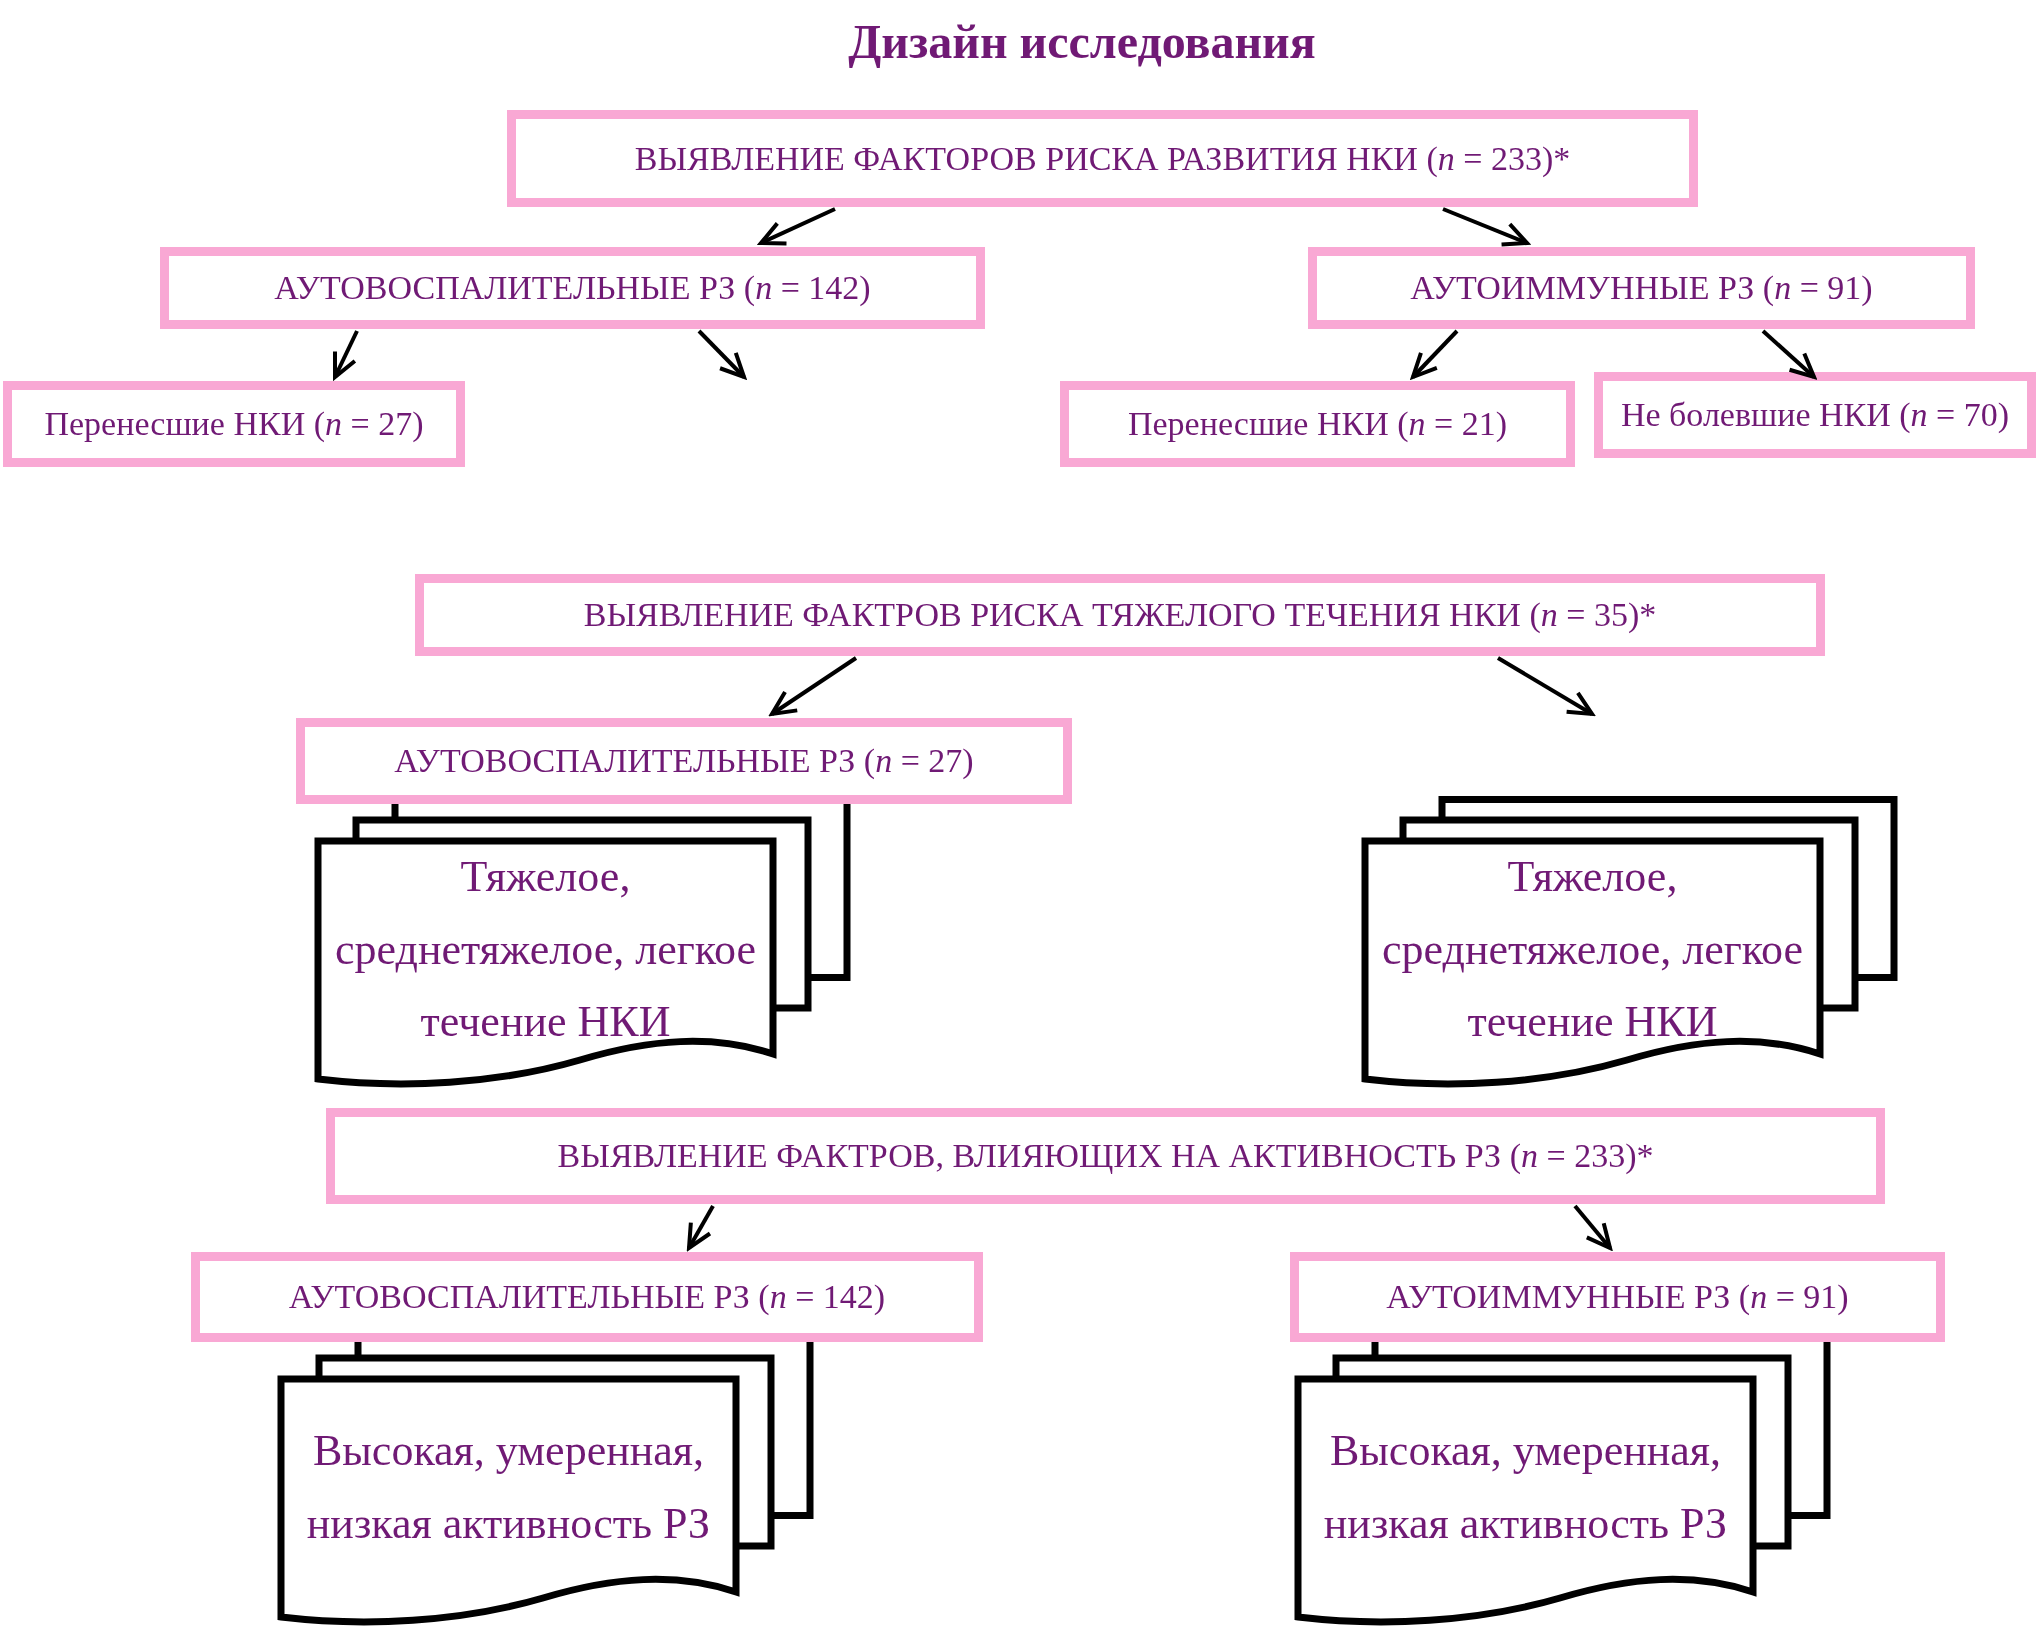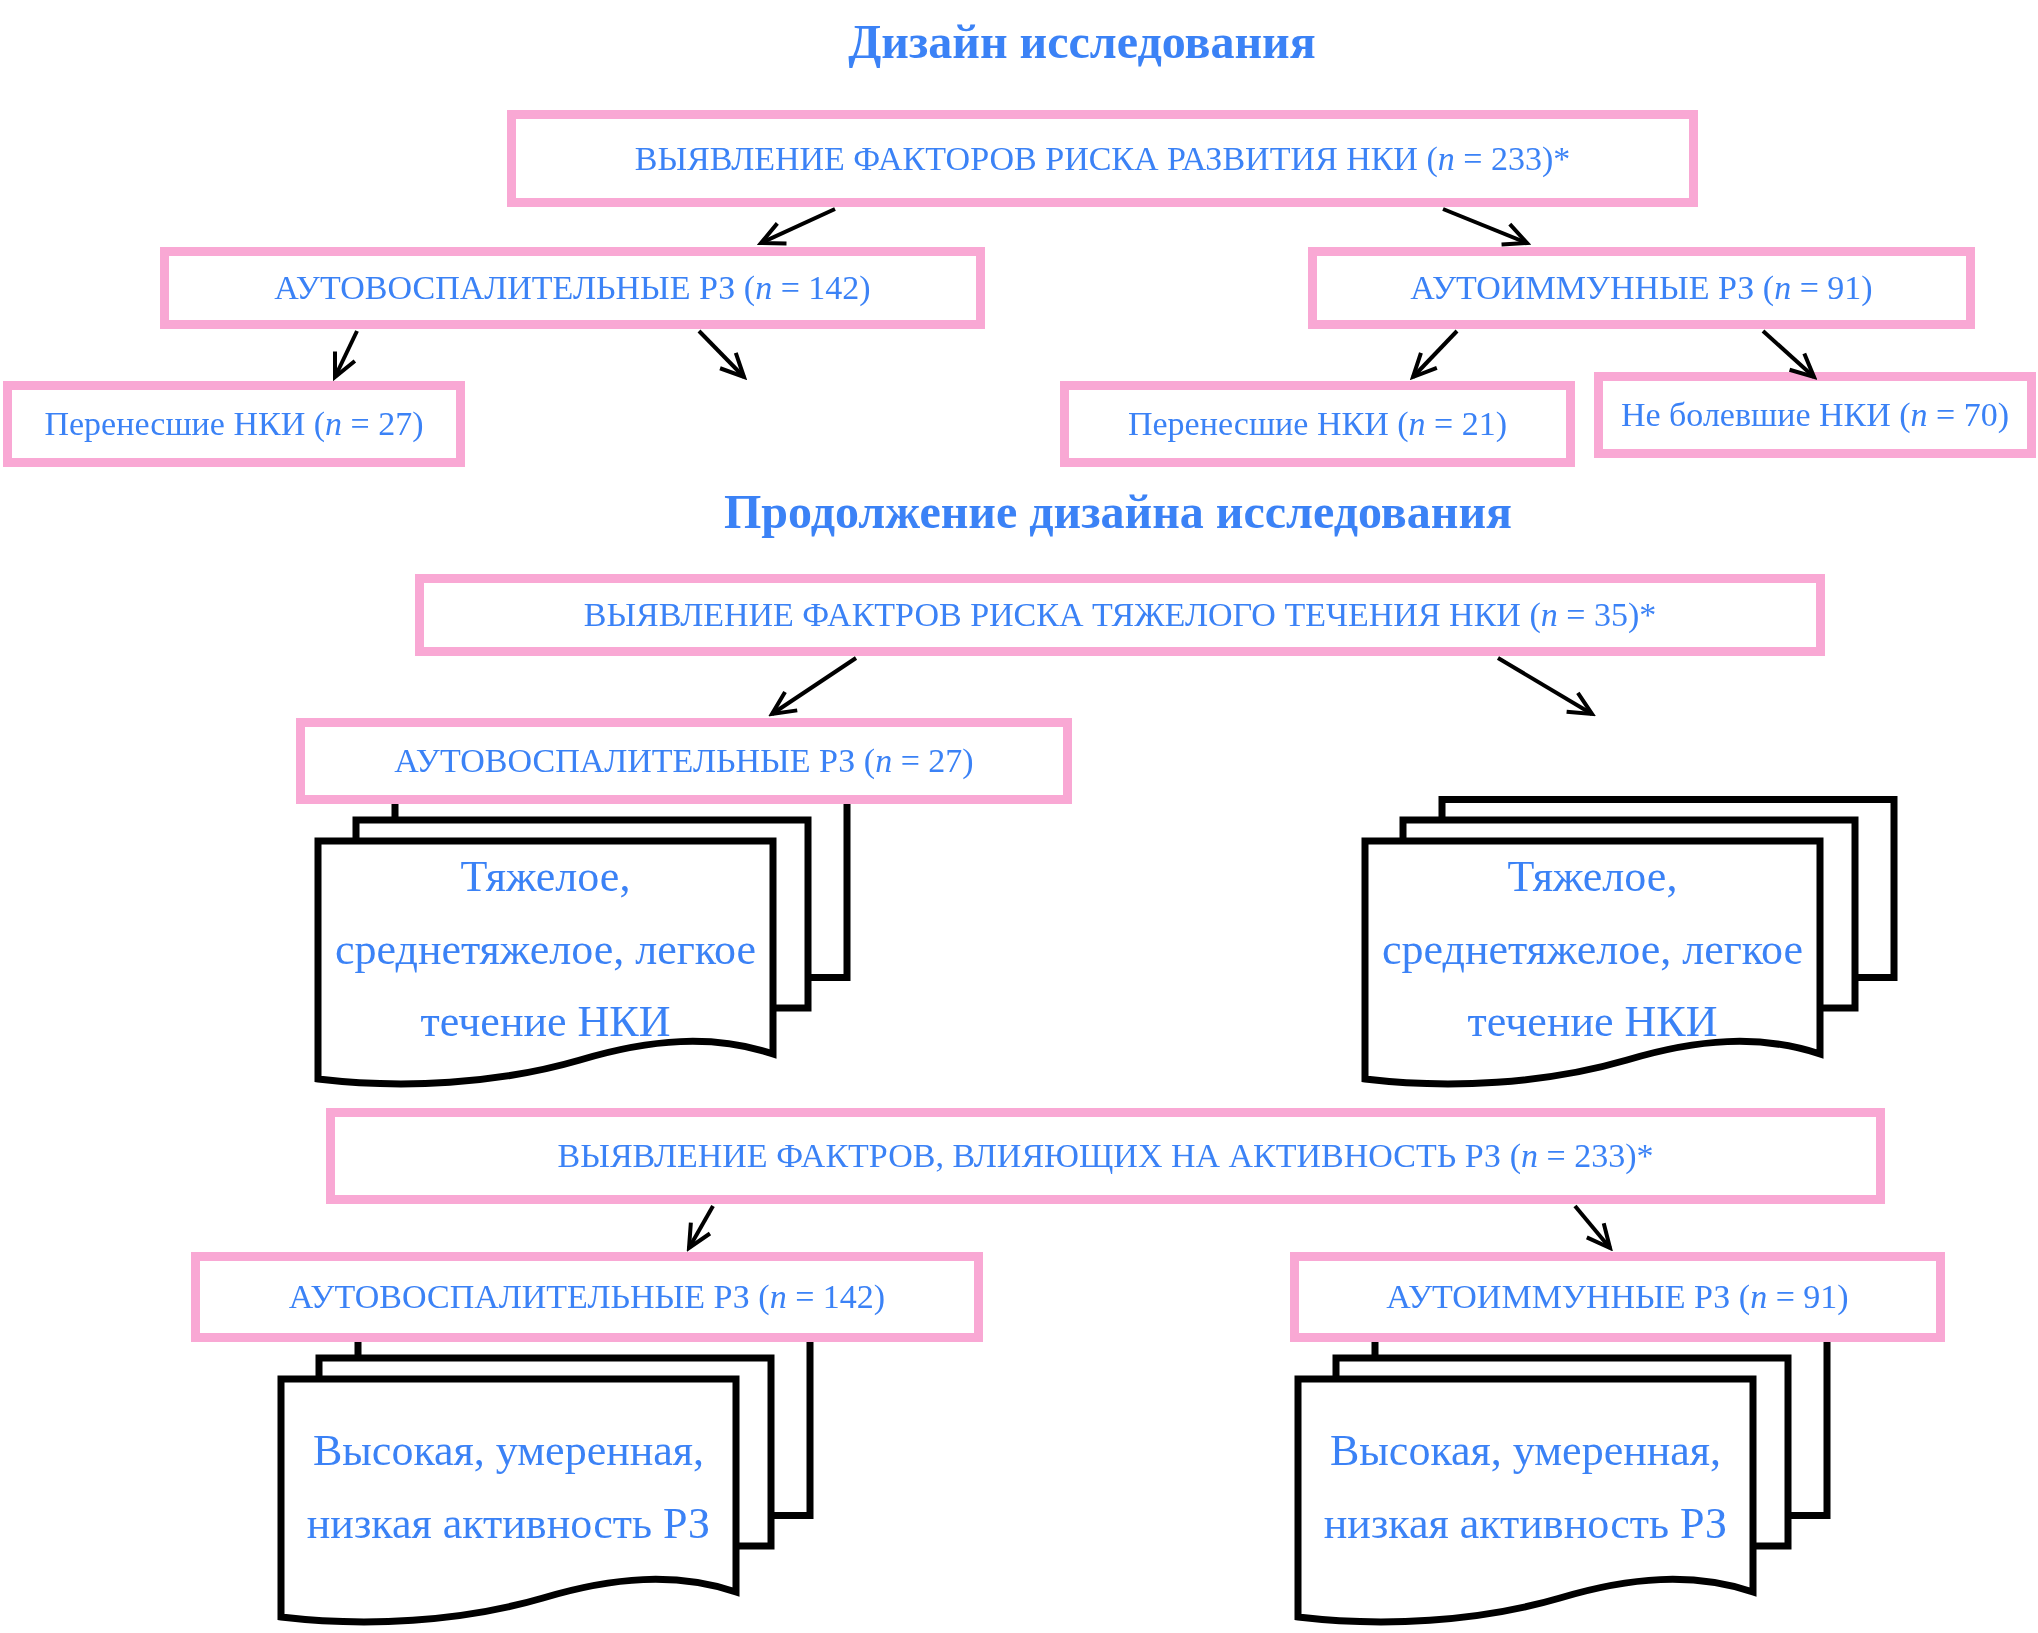--- a/index.html
+++ b/index.html
@@ -7,21 +7,21 @@
     padding: 0;
     background: #ffffff;
   }
   #canvas {
     position: relative;
     width: 2038px;
     height: 1633px;
     background: #ffffff;
     overflow: hidden;
     font-family: "Liberation Serif", "DejaVu Serif", serif;
-    color: #3b82f6;
+    color: #701a75;
   }
   .title {
     position: absolute;
     transform: translateX(-50%);
     white-space: nowrap;
     font-weight: bold;
     font-size: 48px;
     line-height: 1.1;
     z-index: 4;
   }
@@ -72,21 +72,20 @@
     left: 0; top: 0;
     z-index: 3;
   }
 </style>
 </head>
 <body>
 
 <div id="canvas">
 
   <div class="title" style="left:1082px; top:16px;">Дизайн исследования</div>
-  <div class="title" style="left:1118px; top:486px;">Продолжение дизайна исследования</div>
 
   <div class="stack" style="left:314px; top:796px;">
     <svg width="540" height="300">
       <rect x="81" y="3.5" width="452" height="178" fill="#ffffff" stroke="#000000" stroke-width="7"></rect>
       <rect x="42" y="24" width="452" height="188" fill="#ffffff" stroke="#000000" stroke-width="7"></rect>
       <path d="M 4 45 L 459 45 L 459 258 C 399 238 336 243 266 264 C 184 288 88 293 4 283 Z" fill="#ffffff" stroke="#000000" stroke-width="7"></path>
     </svg>
     <div class="doc-text">Тяжелое,
 среднетяжелое, легкое
 течение НКИ</div>

